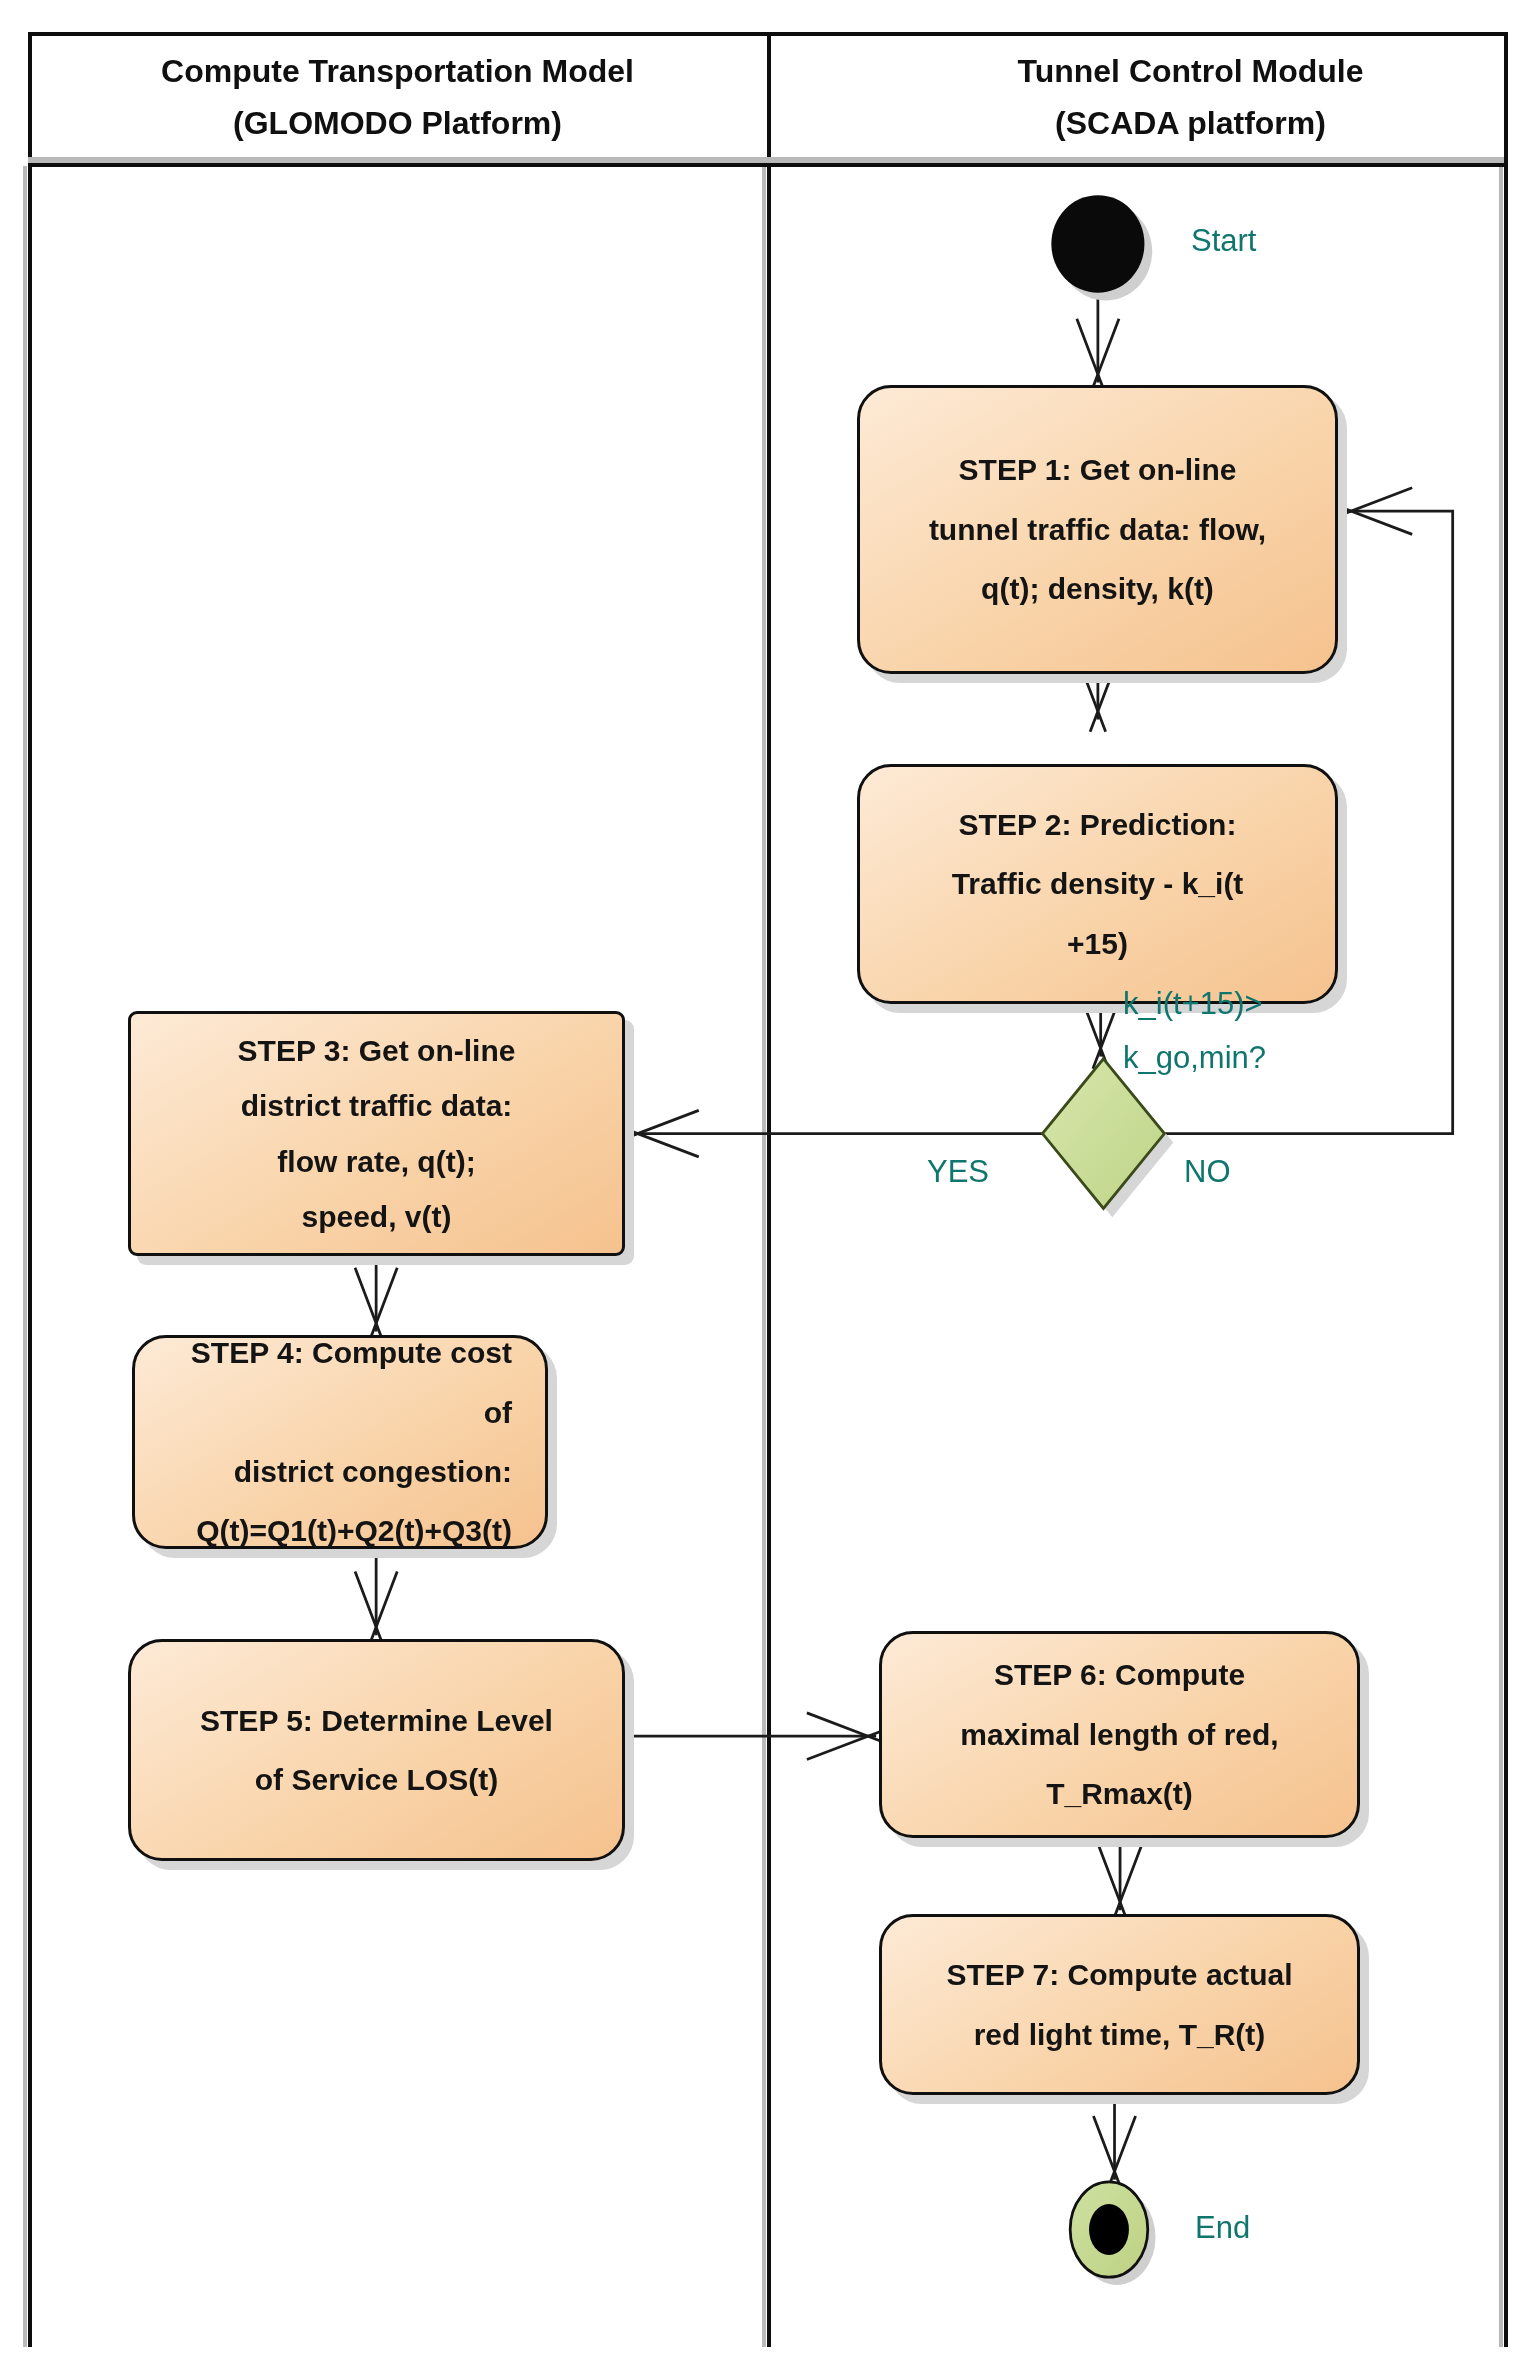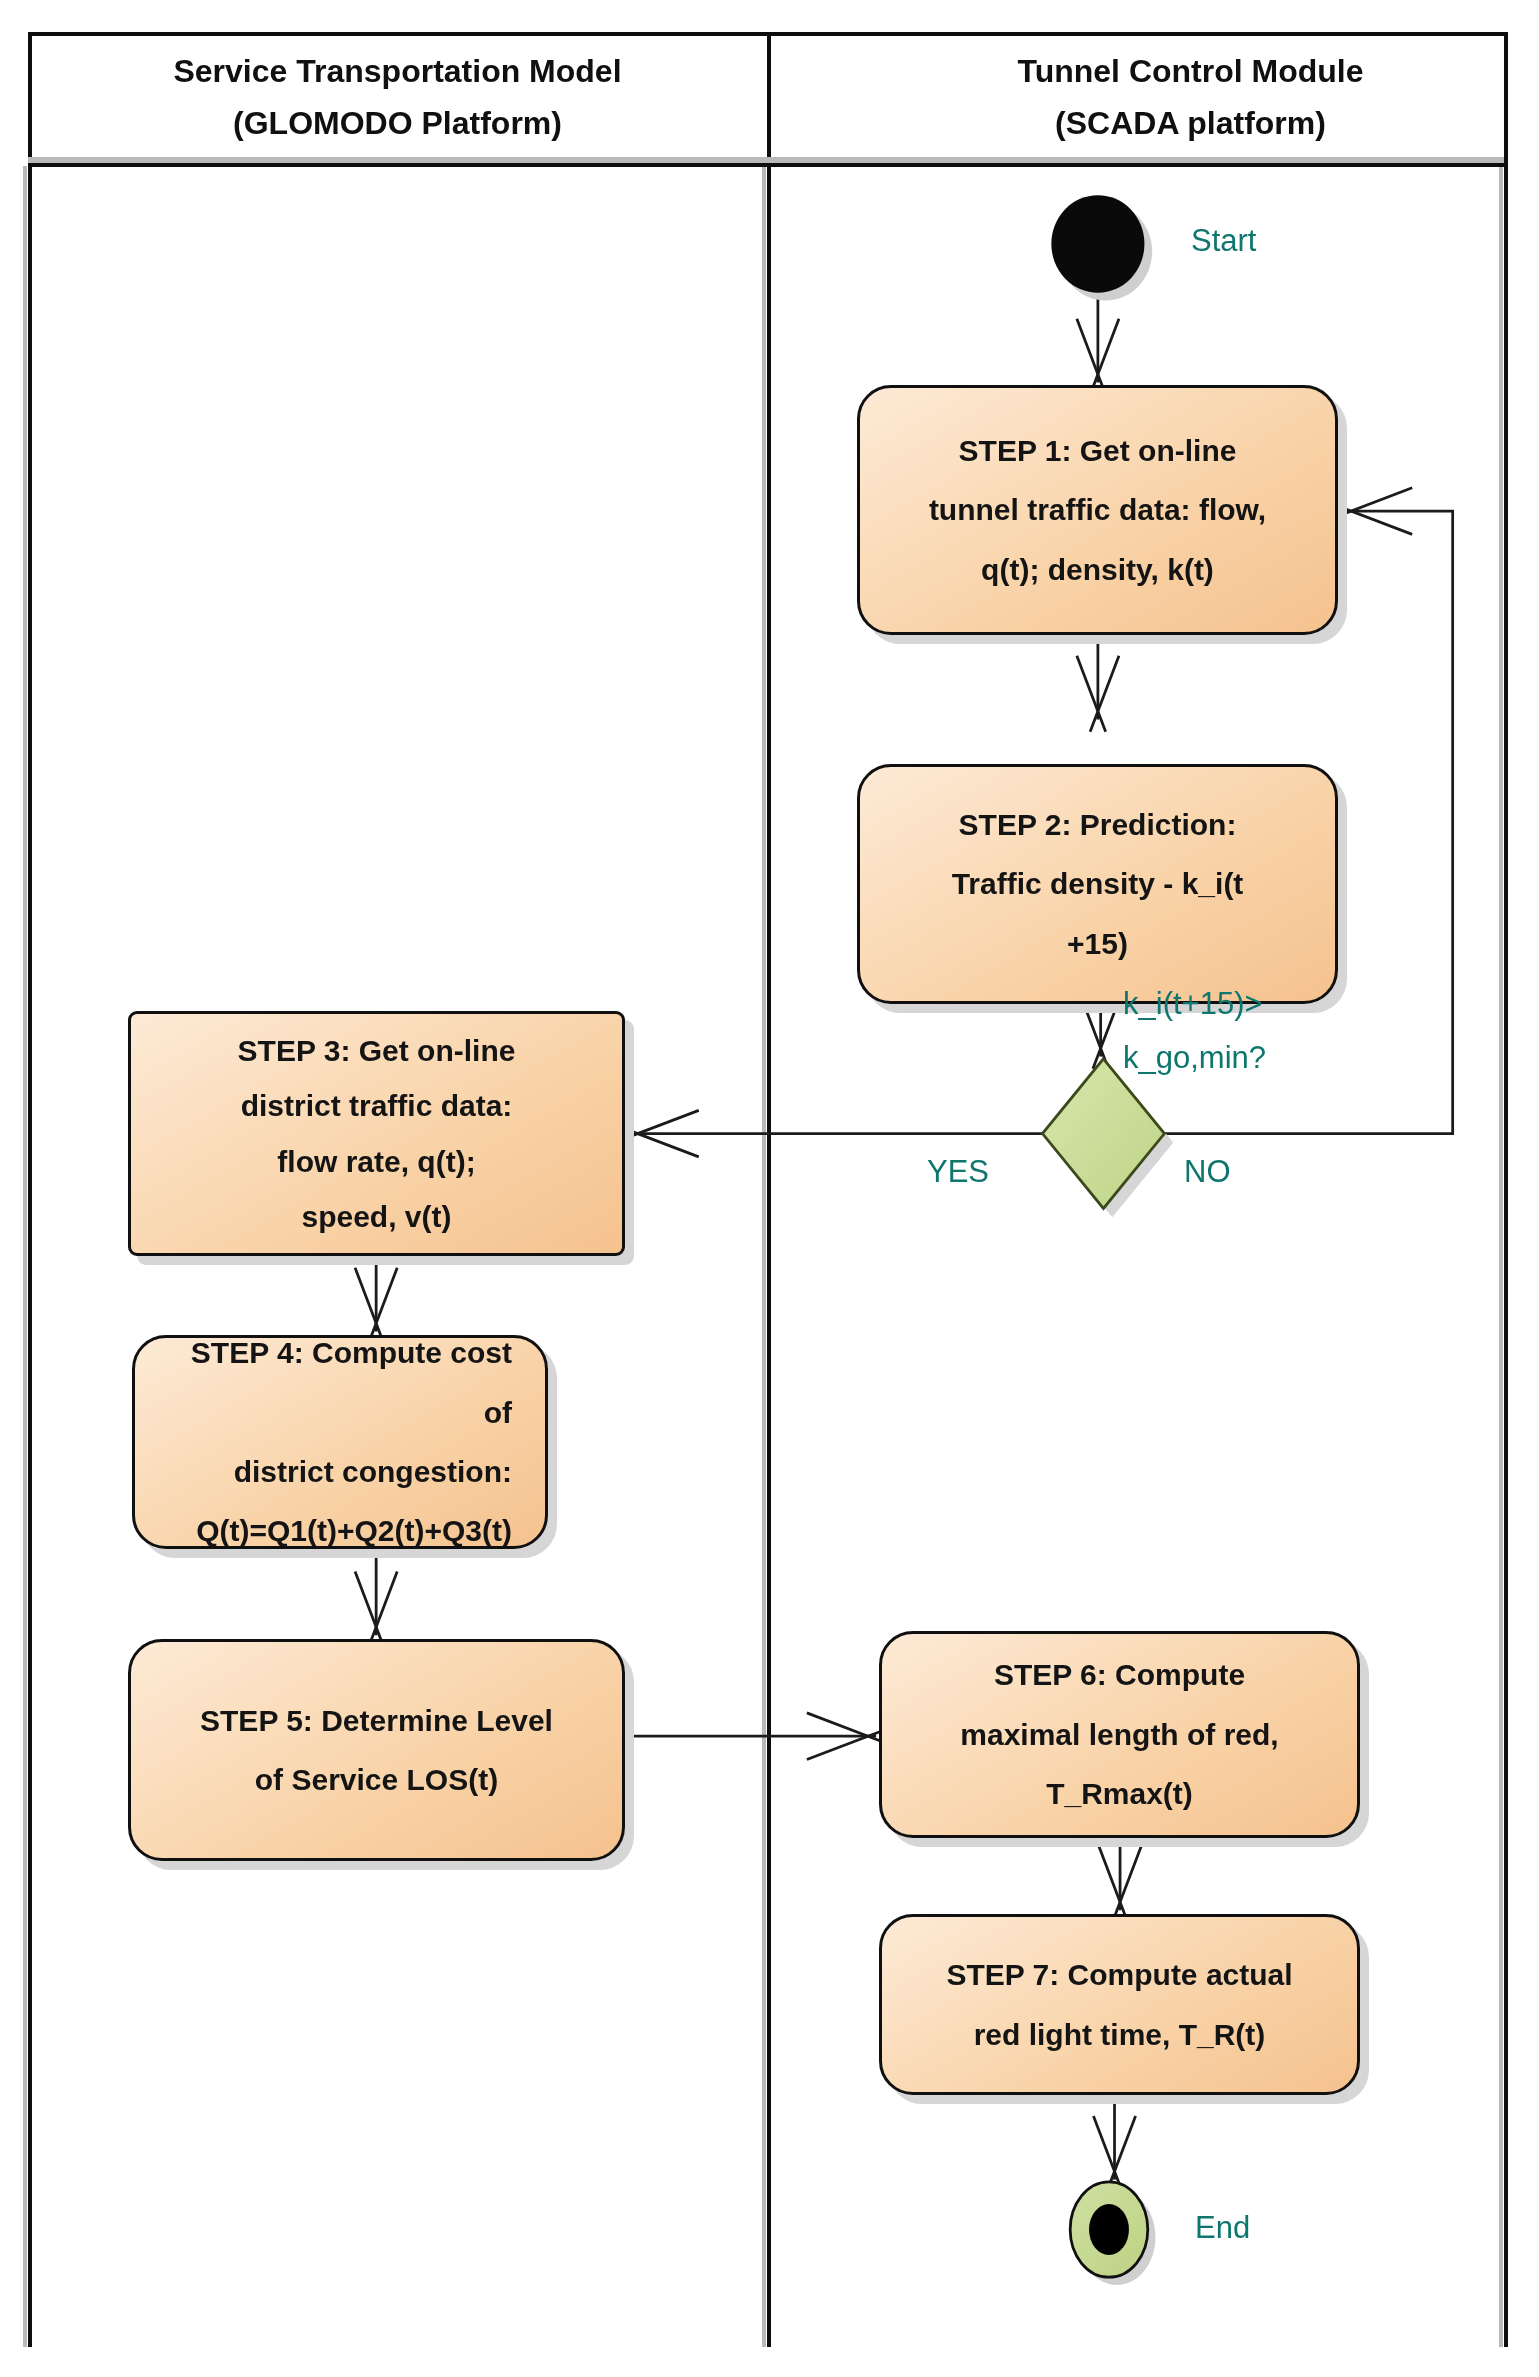--- a/index.html
+++ b/index.html
@@ -40,21 +40,21 @@
   <div class="vline" style="left:28px;top:32px;width:3.9px;height:2315px;"></div>
   <div class="gline" style="left:23px;top:166px;width:4.4px;height:2181px;"></div>
   <div class="vline" style="left:767px;top:32px;width:3.9px;height:2315px;"></div>
   <div class="gline" style="left:762px;top:166px;width:4.4px;height:2181px;"></div>
   <div class="vline" style="left:1504px;top:32px;width:3.9px;height:2315px;"></div>
   <div class="gline" style="left:1499px;top:166px;width:4.4px;height:2181px;"></div>
   <div class="gline" style="left:28px;top:157px;width:1476px;height:6.1px;"></div>
   <div class="hline" style="left:28px;top:163px;width:1480px;height:4.4px;"></div>
 
   <div class="lane-header" style="left:32px;width:731px;">
-    <span>Service Transportation Model</span>
+    <span>Compute Transportation Model</span>
     <span>(GLOMODO Platform)</span>
   </div>
   <div class="lane-header" style="left:789px;width:729px;margin-left:37px;">
     <span>Tunnel Control Module</span>
     <span>(SCADA platform)</span>
   </div>
 
   <svg class="overlay" width="1540" height="2377" viewBox="0 0 2777 4288">
     <defs>
       <linearGradient id="gradGreen" x1="0" y1="0" x2="1" y2="1">
@@ -101,21 +101,21 @@
     <ellipse cx="1980" cy="440" rx="84" ry="88" fill="#0a0a0a"></ellipse>
 
     <polygon points="2006,1926 2116,2061 2006,2196 1896,2061" fill="#d6d6d6"></polygon>
     <polygon points="1990,1910 2100,2045 1990,2180 1880,2045" fill="url(#gradGreen)" stroke="#3b4a1a" stroke-width="5"></polygon>
 
     <ellipse cx="2014" cy="4036" rx="70" ry="86" fill="#cfcfcf"></ellipse>
     <ellipse cx="2000" cy="4022" rx="70" ry="86" fill="url(#gradEnd)" stroke="#101010" stroke-width="5"></ellipse>
     <ellipse cx="2000" cy="4022" rx="36" ry="46" fill="#000000"></ellipse>
   </svg>
 
-  <div class="step" style="left:857px;top:385px;width:481px;height:250px;">
+  <div class="step" style="left:857px;top:385px;width:481px;height:289px;">
     <span>STEP 1: Get on-line
 tunnel traffic data: flow,
 q(t); density, k(t)</span>
   </div>
 
   <div class="step" style="left:857px;top:764px;width:481px;height:240px;">
     <span>STEP 2: Prediction:
 Traffic density - k_i(t
 +15)</span>
   </div>

